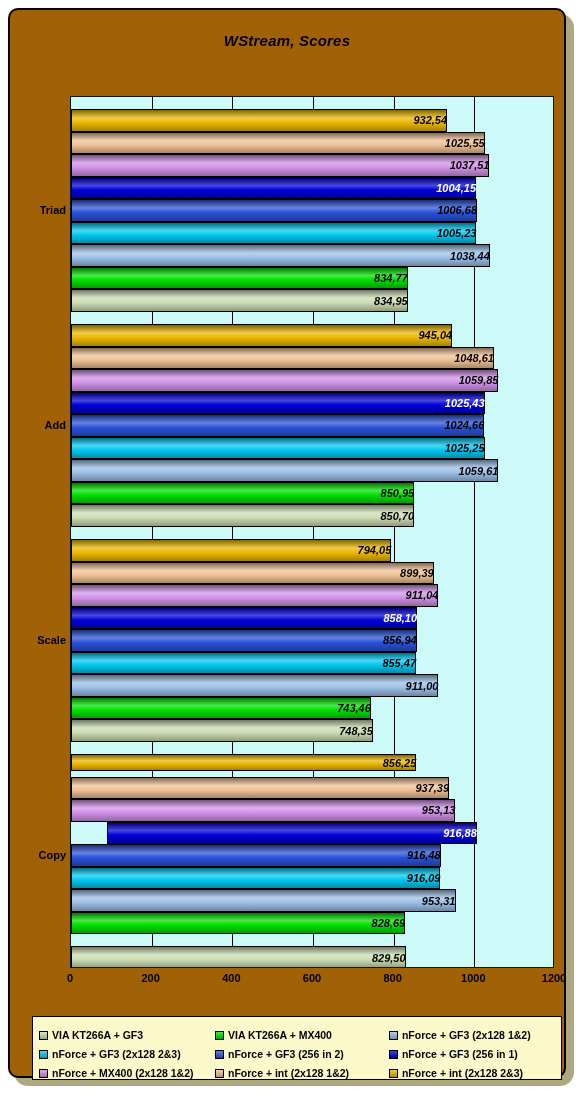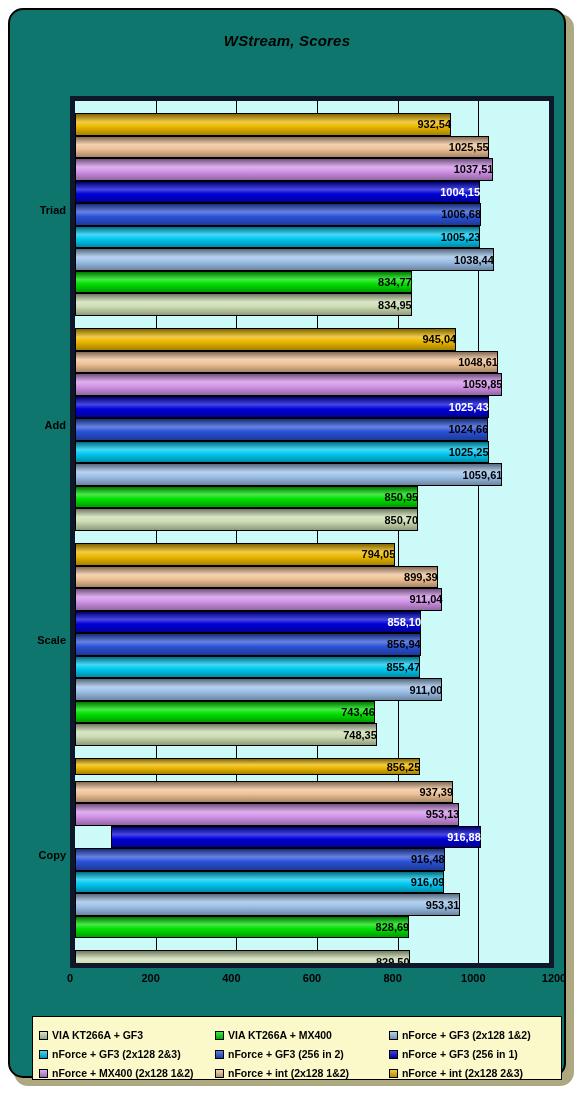--- a/index.html
+++ b/index.html
@@ -20,23 +20,23 @@
     position: absolute;
     left: 14px; top: 14px;
     width: 560px; height: 1072px;
     background: #ada87f;
     border-radius: 14px;
   }
   #panel {
     position: absolute;
     left: 8px; top: 8px;
     width: 558px; height: 1070px;
-    background: #0f766e;
+    background: #a16207;
     border: 2px solid #000000;
-    border-radius: 15px;
+    border-radius: 10px;
     box-sizing: border-box;
   }
   
   #chart-title {
     position: absolute;
     left: 0; top: 22px;
     width: 100%;
     text-align: center;
     font-size: 15px;
     font-weight: bold;
@@ -48,23 +48,24 @@
   #plot-wrap {
     position: absolute;
     left: 60px; top: 86px;
     width: 484px; height: 872px;
   }
   #plot-area {
     position: absolute;
     left: 0; top: 0;
     width: 100%; height: 100%;
     background: #ccfaf9;
-    border: 5px solid #0f172a;
+    border: 1px solid #0f172a;
     box-sizing: border-box;
     overflow: hidden;
+    font-style: italic;
   }
   .gridline {
     position: absolute;
     top: 0; bottom: 0;
     width: 1px;
     background: #000000;
   }
   
   .group {
     position: absolute;

